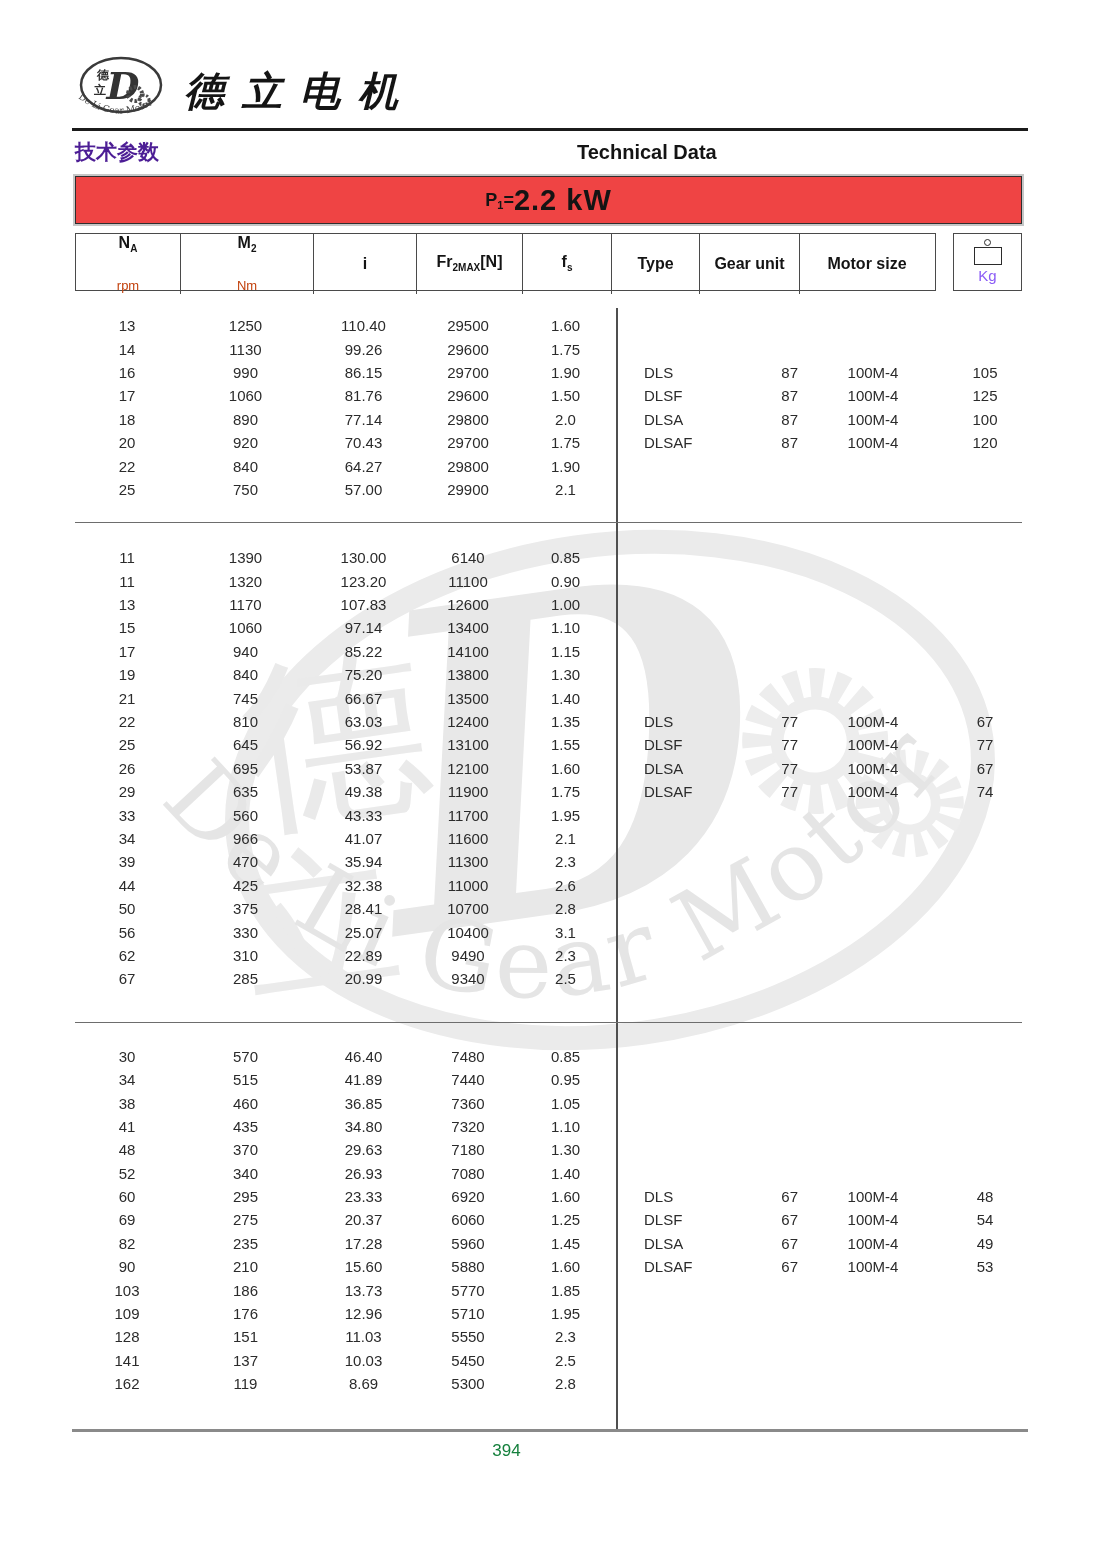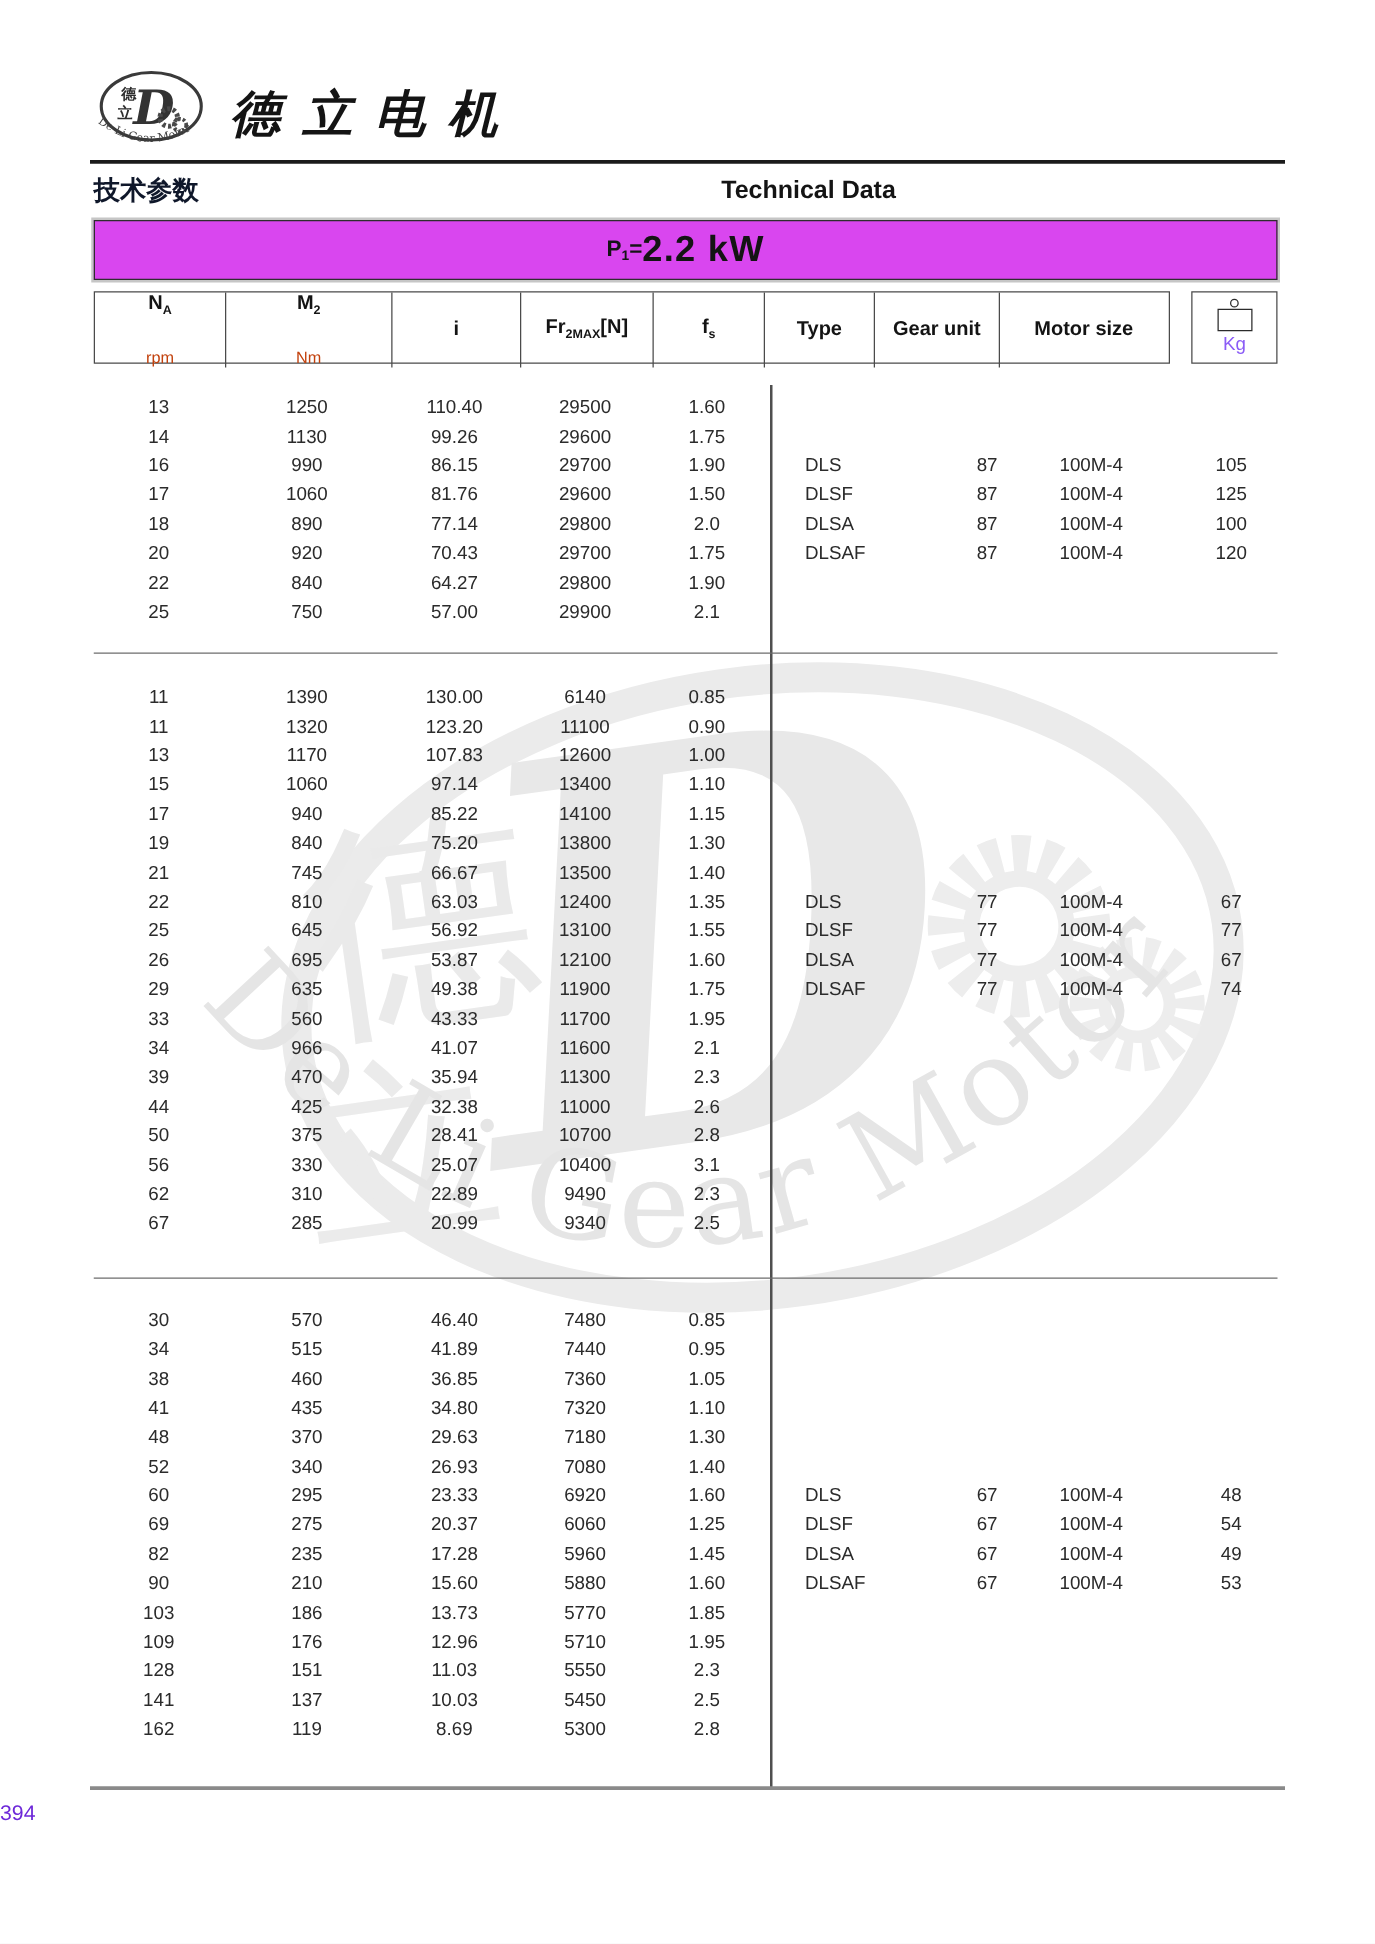--- a/index.html
+++ b/index.html
@@ -9,26 +9,26 @@
   }
   
   .watermark{position:absolute;left:0;top:0;width:1100px;height:1555px;pointer-events:none;}
   
   .logo{position:absolute;left:72px;top:54px;}
   .brand-name{
     position:absolute;left:184px;top:64px;font-family:"Liberation Serif",serif;
     font-weight:bold;font-style:italic;font-size:40px;letter-spacing:18px;color:#141414;
   }
   .top-rule{position:absolute;left:72px;top:128px;width:956px;height:3px;background:#1b1b1b;}
-  .sec-title-cn{position:absolute;left:75px;top:138px;font-size:21px;font-weight:bold;color:#0f172a;}
+  .sec-title-cn{position:absolute;left:75px;top:138px;font-size:21px;font-weight:bold;color:#4c1d95;}
   .sec-title-en{position:absolute;left:577px;top:141px;font-size:20px;font-weight:bold;color:#141414;}
   
   .power-bar{
     position:absolute;left:75px;top:176px;width:945px;height:46px;
-    border:1px solid #2e2e2e;box-shadow:0 0 0 2px #c6c6c6;background:#d946ef;
+    border:1px solid #2e2e2e;box-shadow:0 0 0 2px #c6c6c6;background:#ef4444;
     display:flex;align-items:center;justify-content:center;
   }
   .power-bar .p-small{font-size:18px;font-weight:bold;color:#141414;}
   .power-bar .p-sub{font-size:11px;font-weight:bold;vertical-align:-3px;}
   .power-bar .p-big{font-size:29px;font-weight:800;letter-spacing:1px;color:#141414;}
   
   .header-wrap{position:absolute;left:75px;top:233px;width:947px;height:58px;}
   .header-box{
     position:absolute;left:0;top:0;width:861px;height:58px;border:1.5px solid #4a4a4a;
     display:grid;grid-template-columns:104px 133px 103px 106px 89px 88px 100px 135px;
@@ -63,21 +63,21 @@
   .trow{
     display:grid;height:23.4px;align-items:center;
     grid-template-columns:104px 133px 103px 106px 89px 88px 100px 150px 74px;
     font-size:15px;color:#2b2b2b;
   }
   .cell{text-align:center;}
   .cell.type{text-align:left;padding-left:34px;}
   .cell.gear{text-align:right;padding-left:26px;}
   
   .footer-rule{position:absolute;left:72px;top:1429px;width:956px;height:2.5px;background:#8a8a8a;}
-  .page-number{position:absolute;left:0;top:1441px;width:1013px;font-size:17px;color:#6d28d9;}
+  .page-number{position:absolute;left:0;top:1441px;width:1013px;text-align:center;font-size:17px;color:#15803d;}
 </style>
 </head>
 <body>
 
 <div class="page">
 
   <svg class="watermark" viewBox="0 0 1100 1555" aria-hidden="true">
     <g transform="rotate(-8 610 790)">
       <ellipse cx="610" cy="790" rx="375" ry="245" fill="none" stroke="#ebebeb" stroke-width="24"></ellipse>
       <text x="575" y="905" text-anchor="middle" font-family="'DejaVu Serif',serif" font-style="italic" font-weight="bold" font-size="440" fill="#e8e8e8">D</text>

